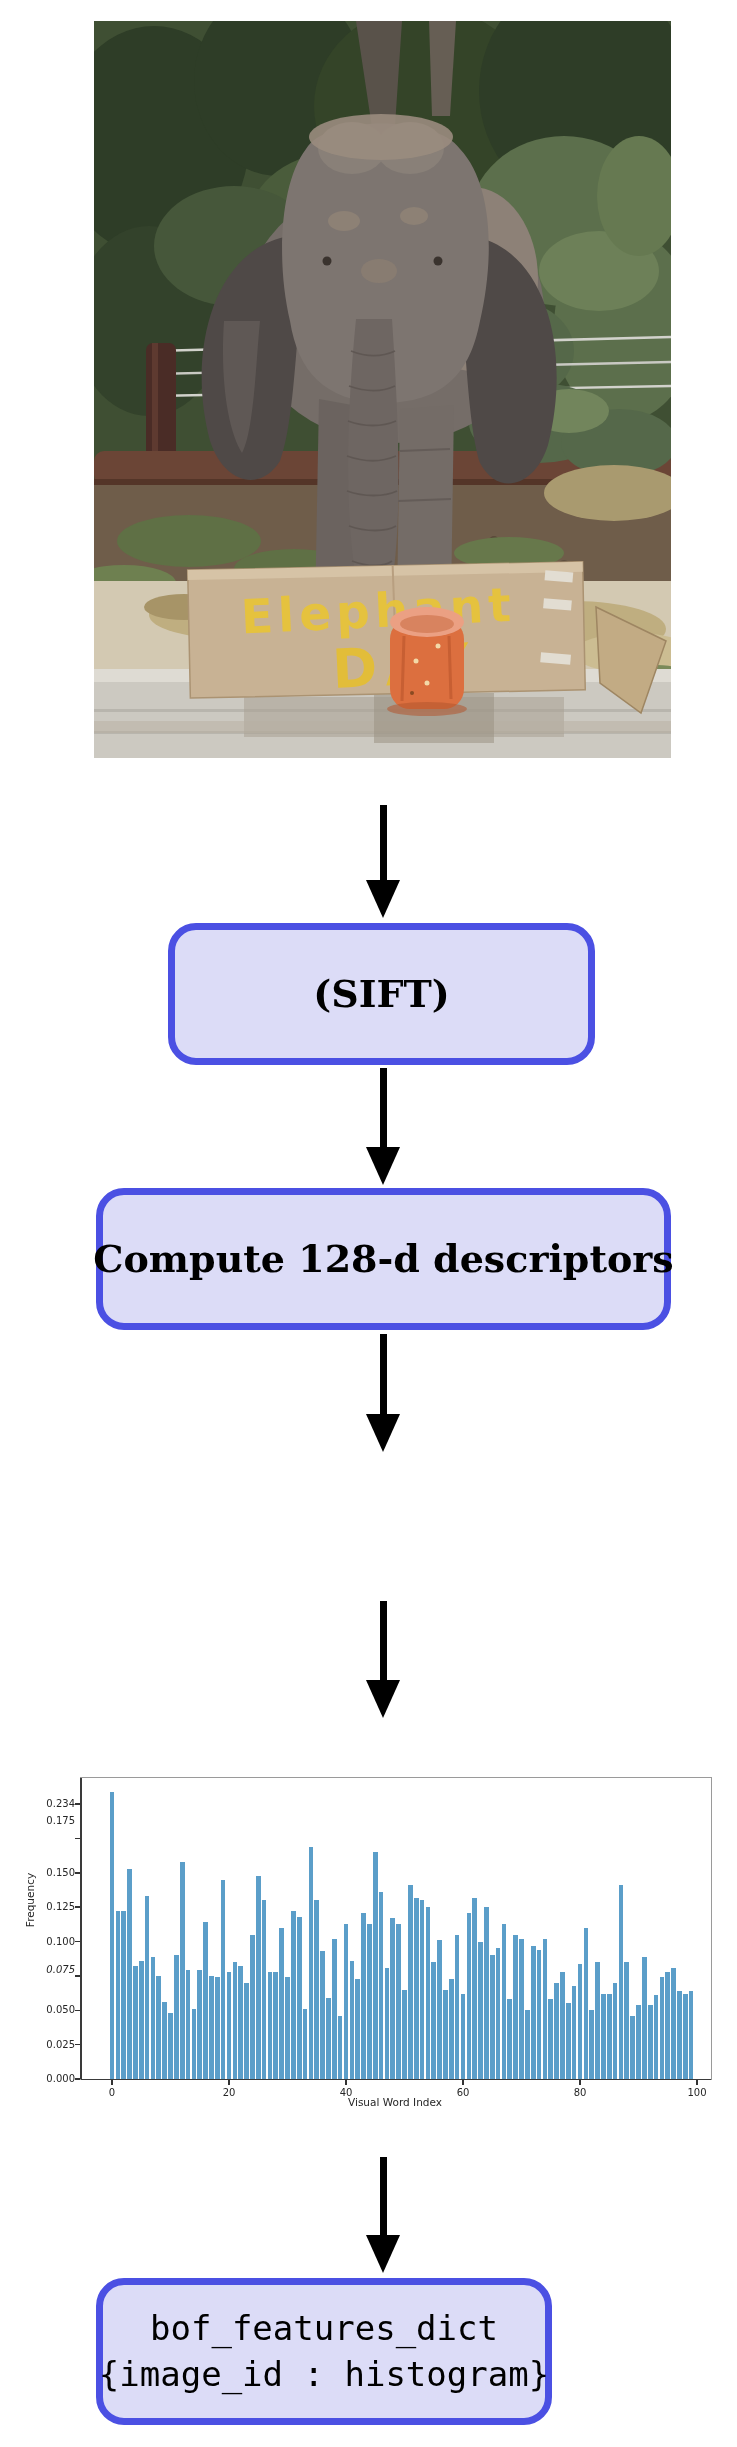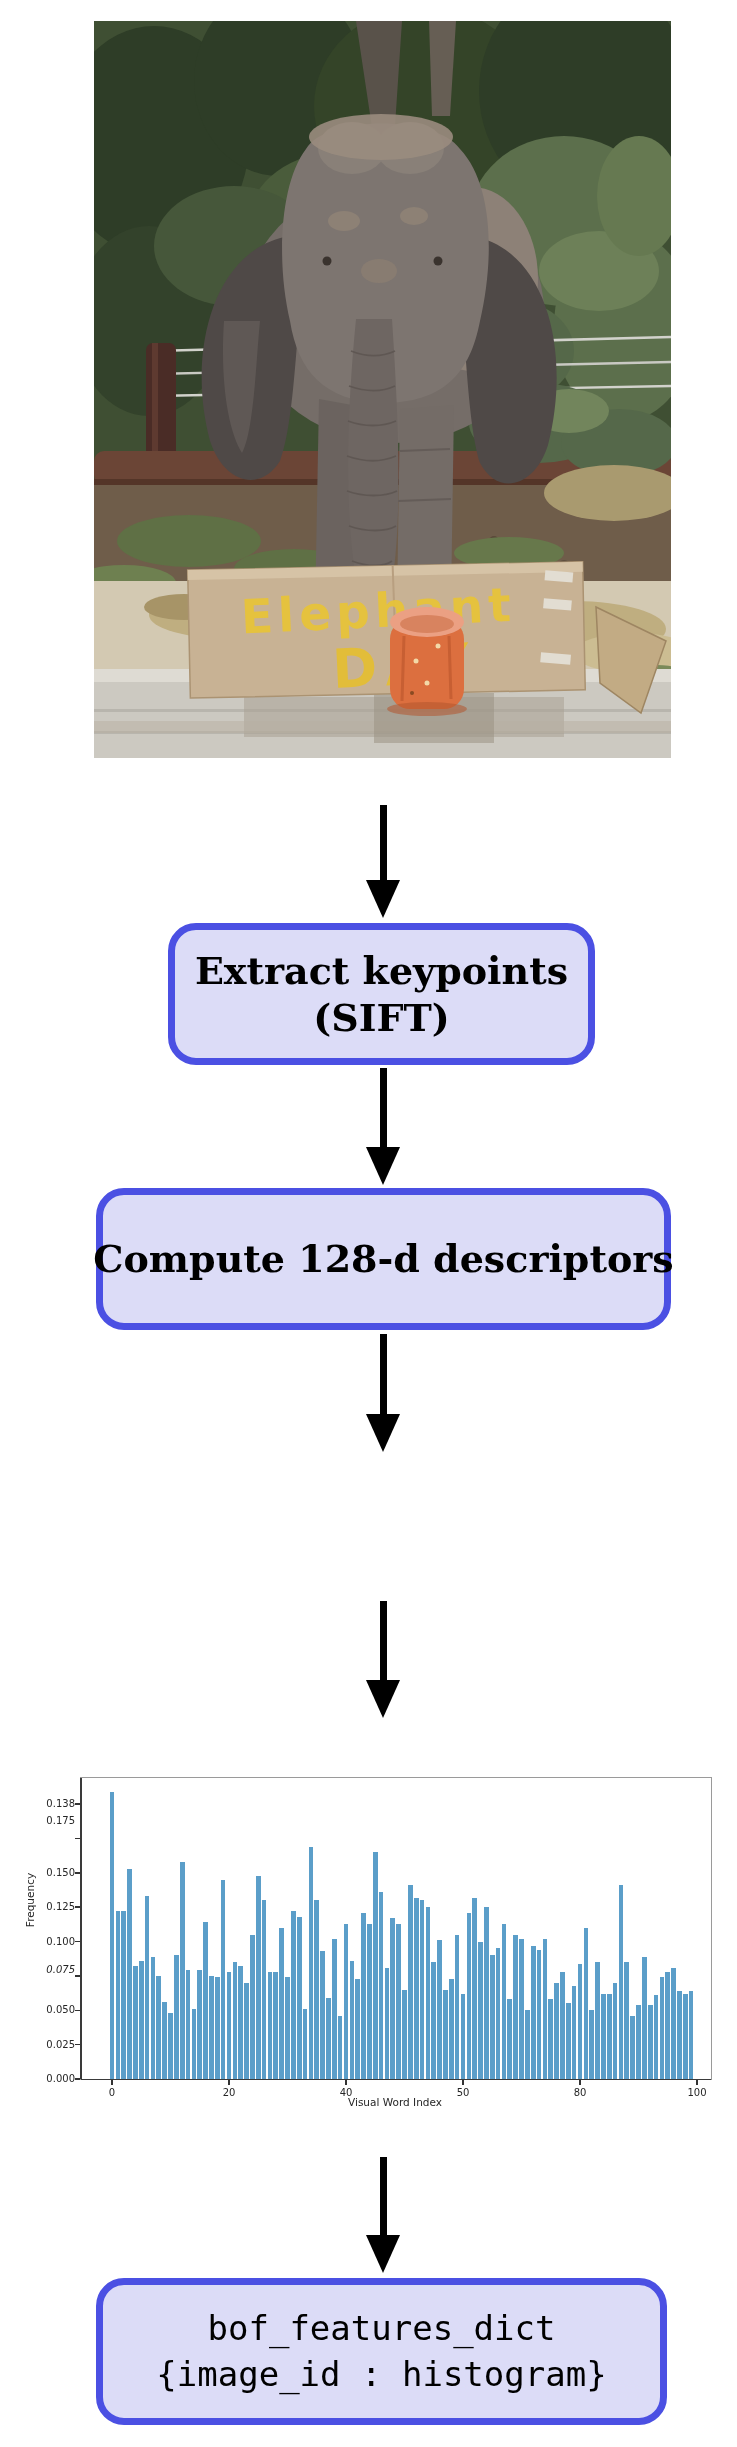--- a/index.html
+++ b/index.html
@@ -187,21 +187,20 @@
   <div class="arrow" style="left:366px;top:1601px;height:117px;">
     <div class="shaft" style="height:81px;"></div>
       <div class="head"></div>
   </div>
   <div class="arrow" style="left:366px;top:2157px;height:116px;">
     <div class="shaft" style="height:80px;"></div>
       <div class="head"></div>
   </div>
 
   <div class="flowbox" style="left:168px;top:923px;width:427px;height:142px;">
-    <div class="ln">Extract keypoints</div>
     <div class="ln">(SIFT)</div>
   </div>
 
   <div class="flowbox" style="left:96px;top:1188px;width:575px;height:142px;justify-content:center;">
     <div class="ln">Compute 128-d descriptors</div>
   </div>
 
 
   <div id="figure">
     <div id="ylabel">Frequency</div>
@@ -317,36 +316,36 @@
         <div class="ytick-label" style="top: 186px; font-style: italic;">0.075</div>
         <div class="ytick-mark" style="top: 197.218px;"></div>
         <div class="ytick-label" style="top: 157.557px;">0.100</div>
         <div class="ytick-mark" style="top: 162.857px;"></div>
         <div class="ytick-label" style="top: 123.196px;">0.125</div>
         <div class="ytick-mark" style="top: 128.496px;"></div>
         <div class="ytick-label" style="top: 88.8356px;">0.150</div>
         <div class="ytick-mark" style="top: 94.1356px;"></div>
         <div class="ytick-label" style="top: 37px;">0.175</div>
         <div class="ytick-mark" style="top: 59.7749px;"></div>
-        <div class="ytick-label" style="top: 20.1142px;">0.138</div>
+        <div class="ytick-label" style="top: 20.1142px;">0.234</div>
         <div class="ytick-mark" style="top: 25.4142px;"></div>
         <div class="xtick-mark" style="left: 30.3px;"></div>
         <div class="xtick-label" style="left: 31px;">0</div>
         <div class="xtick-mark" style="left: 147.3px;"></div>
         <div class="xtick-label" style="left: 148px;">20</div>
         <div class="xtick-mark" style="left: 264.3px;"></div>
         <div class="xtick-label" style="left: 265px;">40</div>
         <div class="xtick-mark" style="left: 381.3px;"></div>
-        <div class="xtick-label" style="left: 382px;">50</div>
+        <div class="xtick-label" style="left: 382px;">60</div>
         <div class="xtick-mark" style="left: 498.3px;"></div>
         <div class="xtick-label" style="left: 499px;">80</div>
         <div class="xtick-mark" style="left: 615.3px;"></div>
         <div class="xtick-label" style="left: 616px;">100</div>
       </div>
     <div id="xlabel">Visual Word Index</div>
   </div>
 
-  <div class="flowbox mono" style="left:96px;top:2278px;width:571px;height:147px;">
+  <div class="flowbox mono" style="left:96px;top:2278px;width:456px;height:147px;">
     <div class="ln">bof_features_dict</div>
     <div class="ln">{image_id :  histogram}</div>
   </div>
 
 </div>
 
 </body></html>

